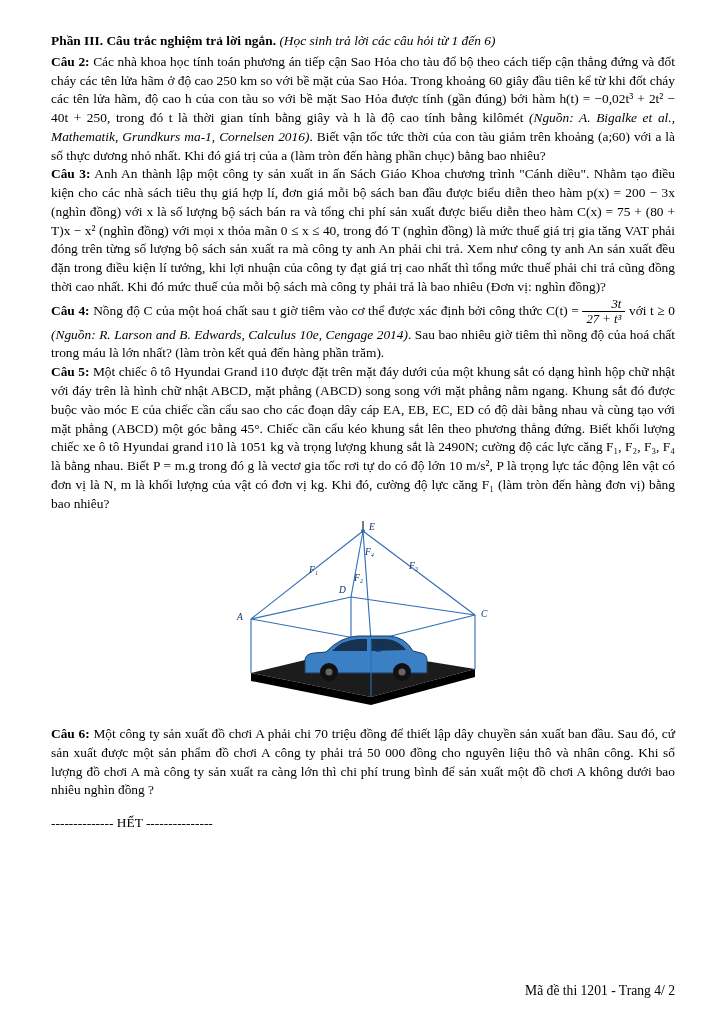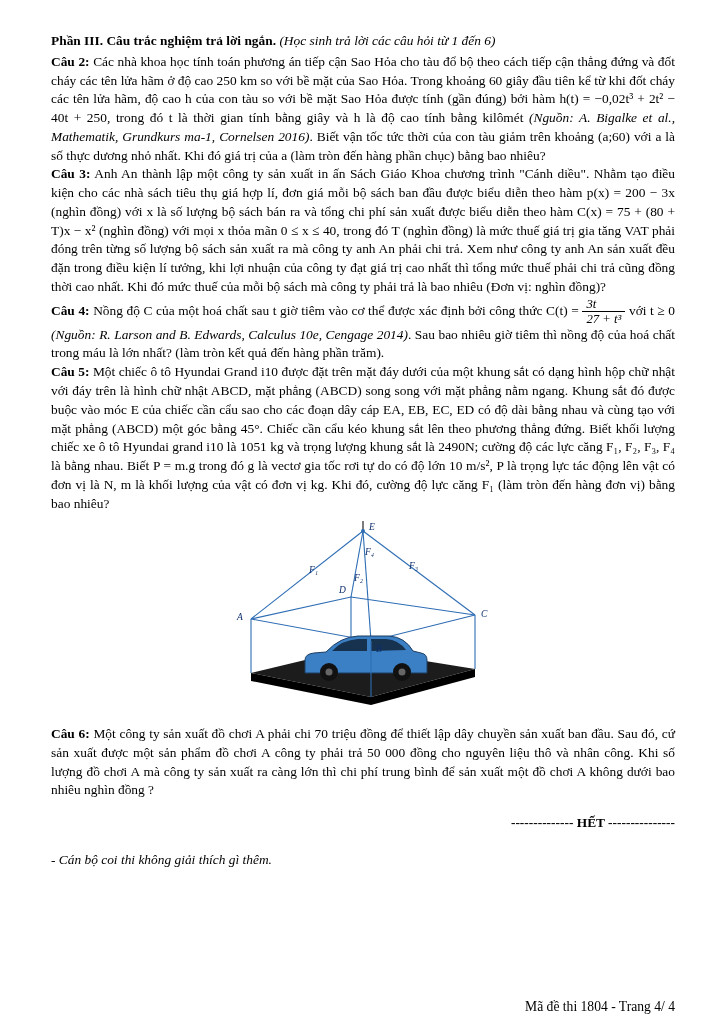--- a/index.html
+++ b/index.html
@@ -1,38 +1,38 @@
 <!DOCTYPE html>
 <html><head>
 <meta charset="utf-8">
 <style>
   html,body { margin:0; padding:0; background:#ffffff; }
   .page {
     width:725px; height:1024px; box-sizing:border-box;
-    padding:32px 50px 8px 51px;
+    padding:32px 50px 24px 51px;
     font-family:"Liberation Serif", serif;
     font-size:13.4px; line-height:1.4; color:#000;
     display:flex; flex-direction:column;
   }
   .hdr { text-align:justify; margin:0 0 2px 0; }
   .hdr .t { font-weight:bold; }
   .hdr .n { font-style:italic; }
   p.q { margin:0; text-align:justify; }
   .qlabel { font-weight:bold; }
   .ital { font-style:italic; }
   .vec { font-style:italic; text-decoration:overline; }
-  .frac { display:inline-block; vertical-align:middle; text-align:left;
+  .frac { display:inline-block; vertical-align:middle; text-align:right;
           font-size:0.95em; line-height:1.1; font-style:italic; }
   .frac .num { display:block; border-bottom:1px solid #000; padding:0 4px; }
   .frac .den { display:block; padding:0 4px; }
   .figure-wrap { text-align:center; margin:6px 0 8px 0; }
   .cable { stroke:#2e6db4; stroke-width:1.1; fill:none; }
   .frameln { stroke:#2e6db4; stroke-width:1.1; fill:none; }
   .figlbl { font-family:"Liberation Serif", serif; font-style:italic; font-size:9.5px; fill:#0d2f6e; }
-  .het { text-align:right; font-weight:bold; margin:14px 0 8px 0; }
+  .het { text-align:left; font-weight:normal; margin:14px 0 8px 0; }
   .notes { font-style:italic; margin-top:8px; }
   .notes div { margin:2px 0; }
   .spacer { flex:1; }
   .pagefoot { text-align:right; font-size:13.6px; }
 </style>
 </head>
 <body>
 
 <div class="page">
 
@@ -108,20 +108,19 @@
   </div>
 
   <p class="q">
     <span class="qlabel">Câu 6:</span>
     <span>Một công ty sản xuất đồ chơi A phải chi 70 triệu đồng để thiết lập dây chuyền sản xuất ban đầu. Sau đó, cứ sản xuất được một sản phẩm đồ chơi A công ty phải trả 50 000 đồng cho nguyên liệu thô và nhân công. Khi số lượng đồ chơi A mà công ty sản xuất ra càng lớn thì chi phí trung bình để sản xuất một đồ chơi A không dưới bao nhiêu nghìn đồng ?</span>
   </p>
 
   <div class="het">-------------- HẾT ---------------</div>
 
   <div class="notes">
-    <div>- Cán bộ coi thi không giải thích gì thêm.</div>
   </div>
 
   <div class="spacer"></div>
 
-  <div class="pagefoot">Mã đề thi 1804 - Trang 4/ 4</div>
+  <div class="pagefoot">Mã đề thi 1201 - Trang 4/ 2</div>
 
 </div>
 
 </body></html>

